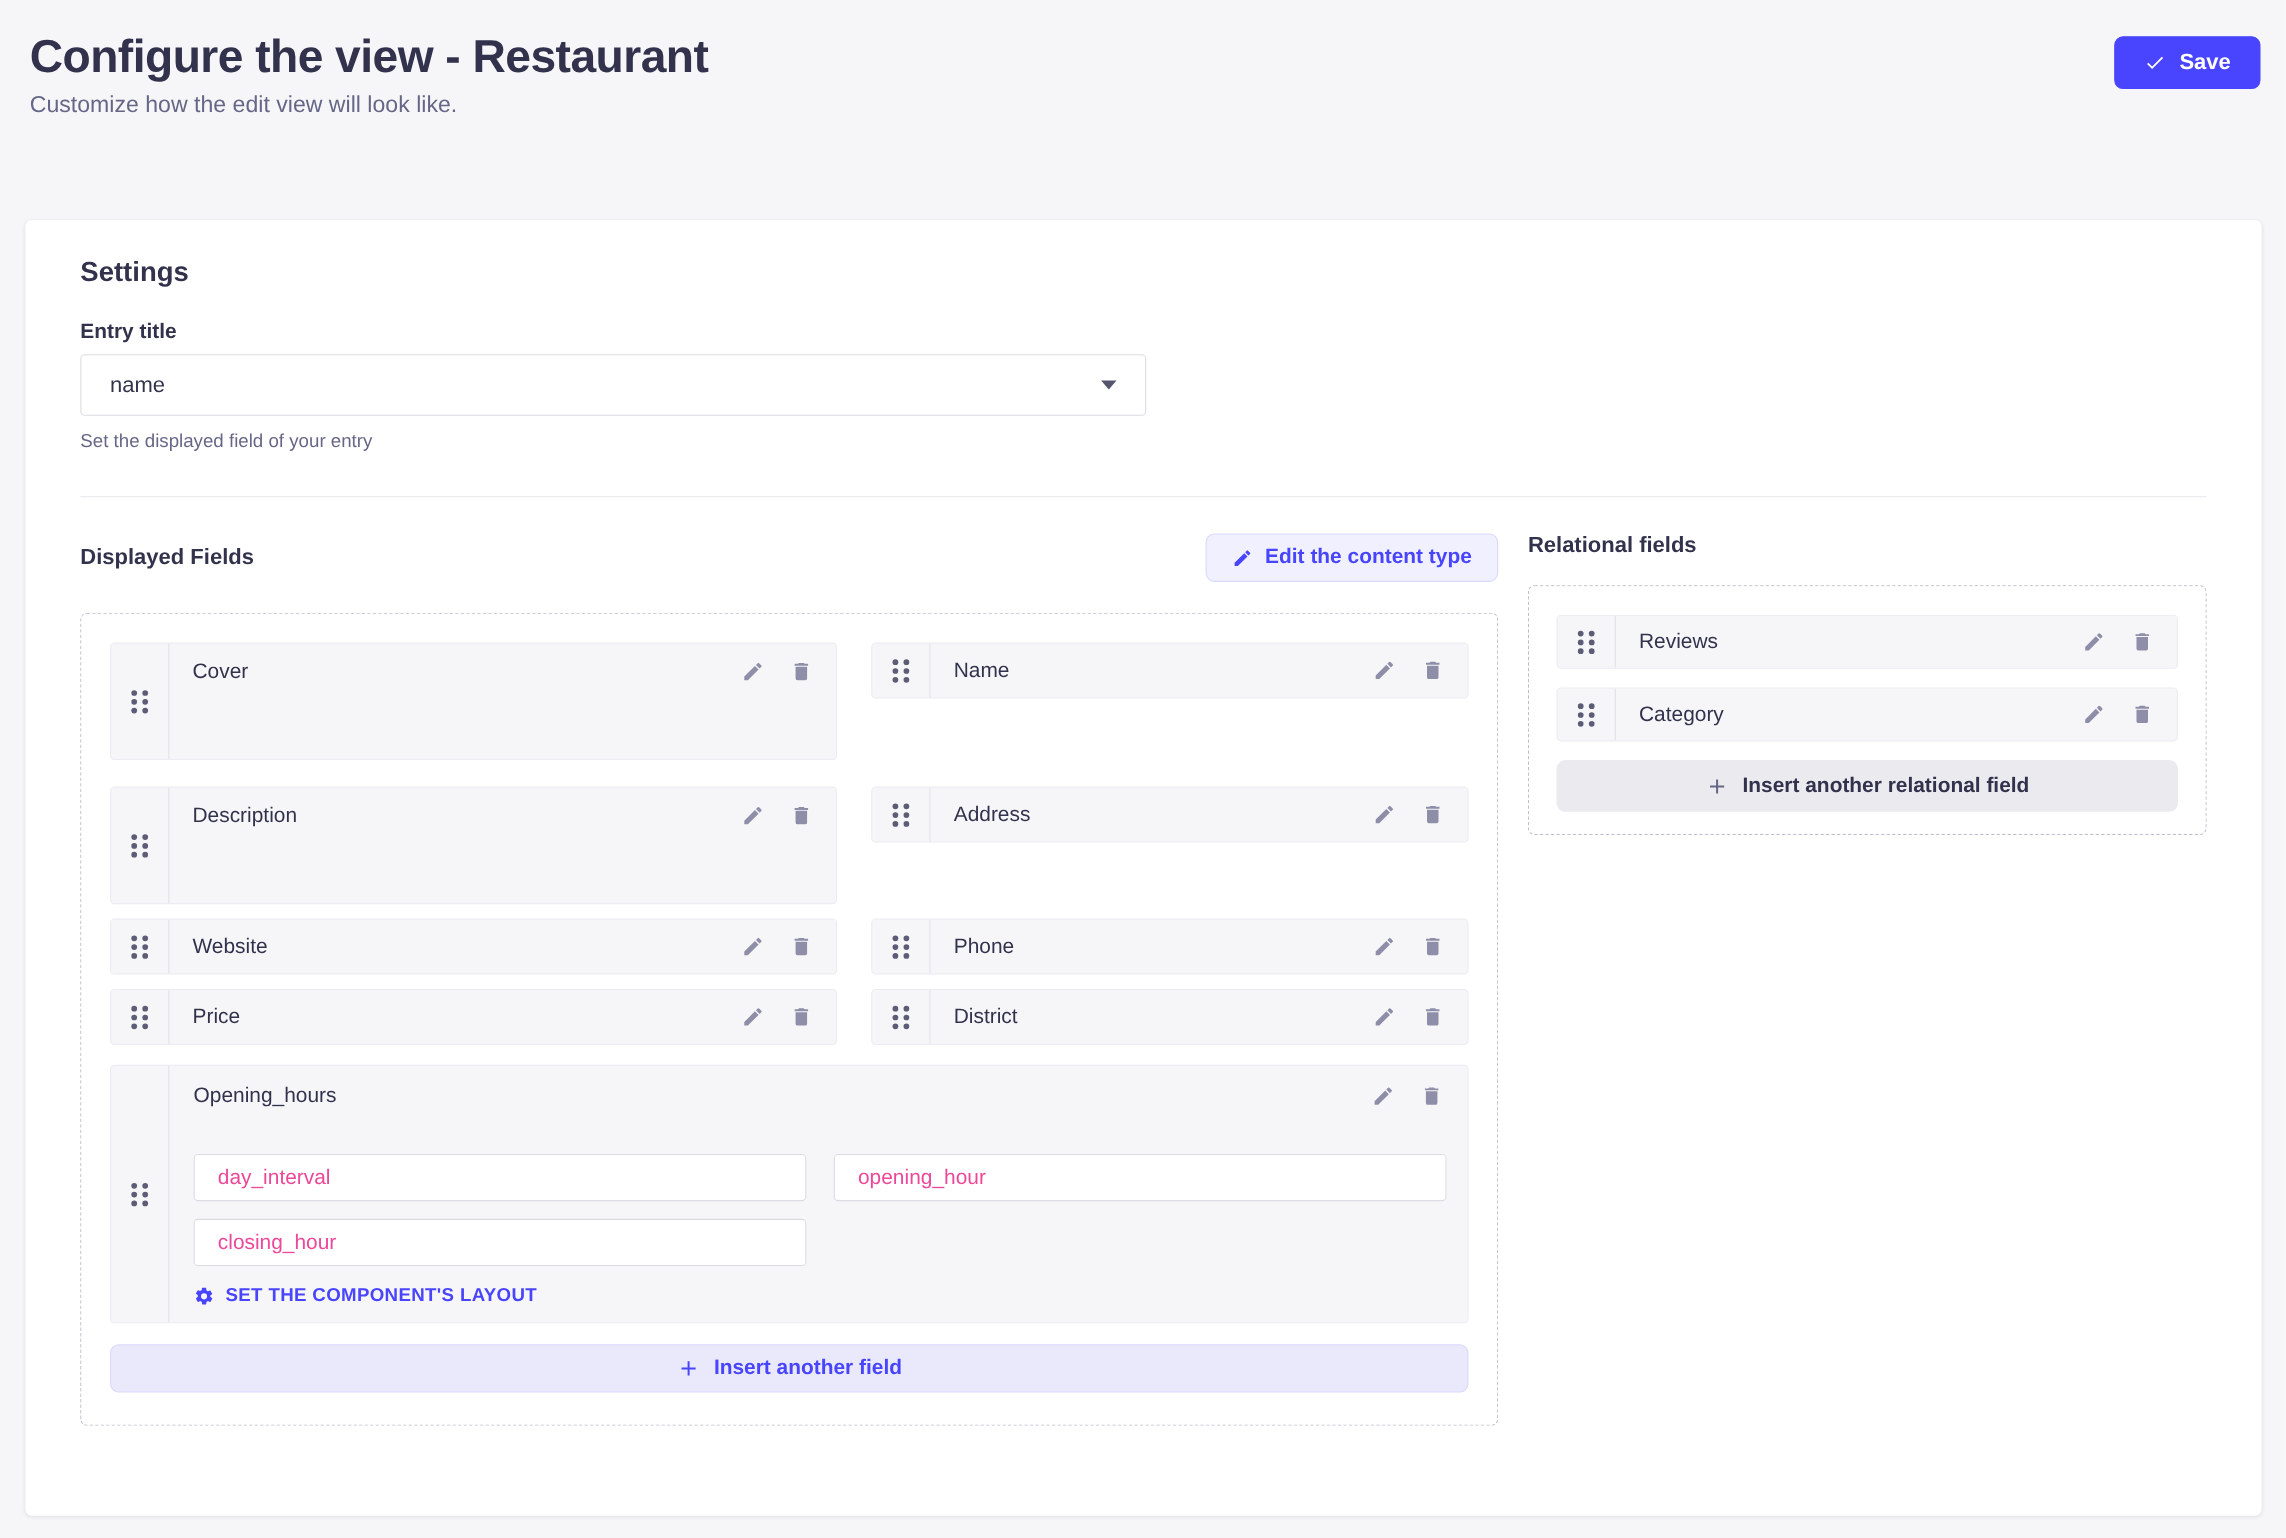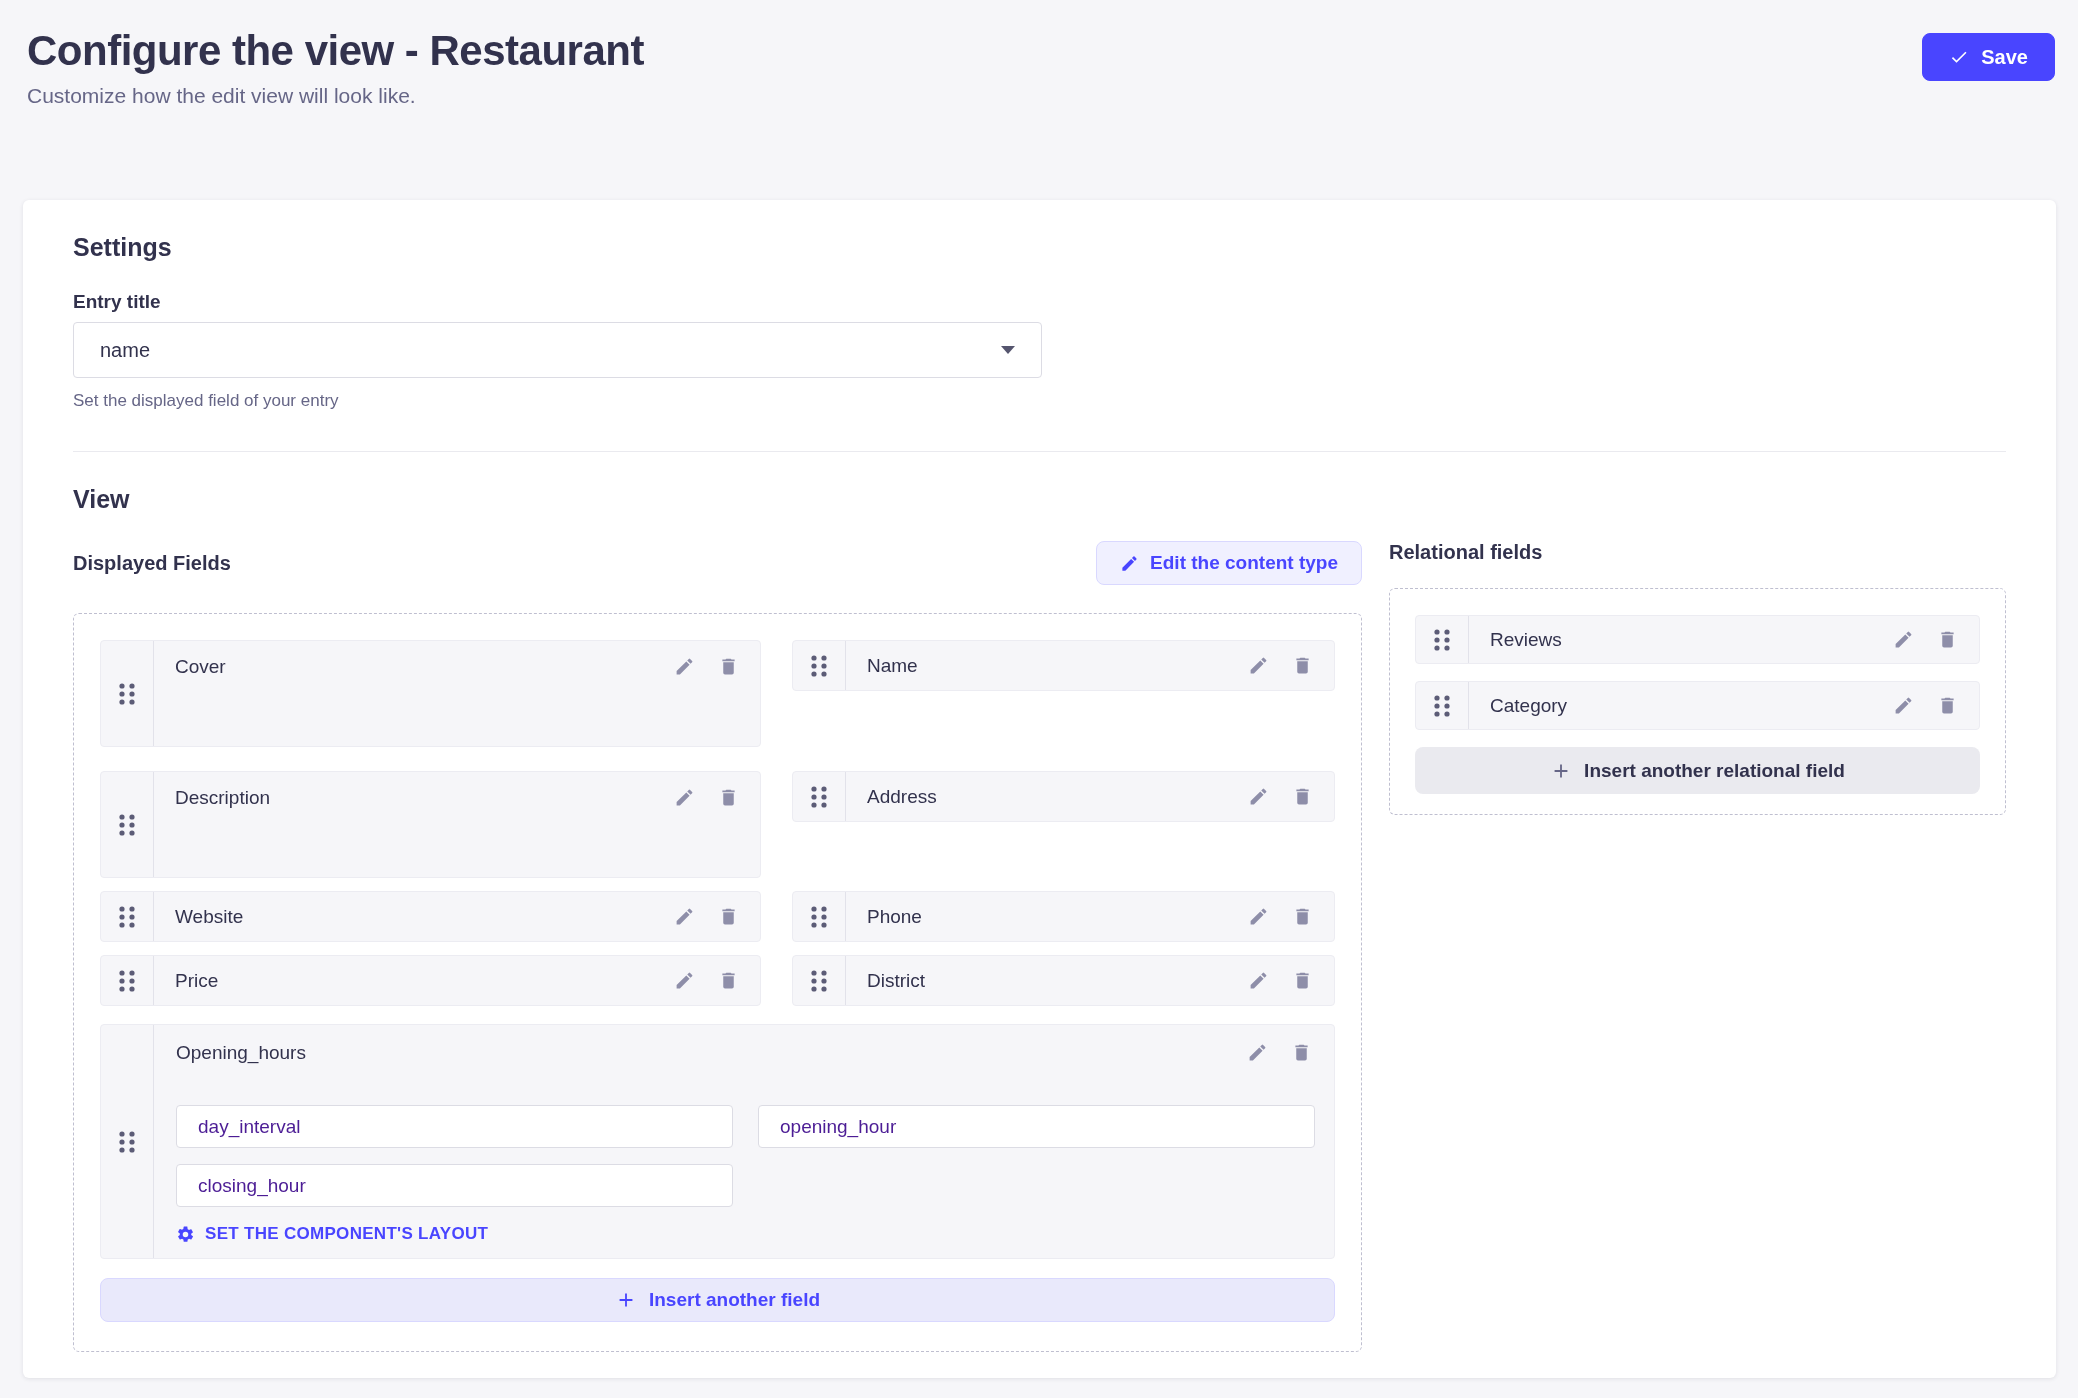--- a/index.html
+++ b/index.html
@@ -75,21 +75,21 @@
   .flabel { flex: 1; font-size: 19px; color: #32324d; }
   .icon-btn { width: 27px; height: 27px; display: flex; align-items: center; justify-content: center; background: none; border: none; cursor: pointer; padding: 0; }
   .icon-btn svg { fill: #8e8ea9; }
   .icon-gap { display: flex; align-items: center; gap: 17px; }
   
   .comp-box { width: 100%; height: 235px; }
   .cbody { flex: 1; padding: 14px 19px 0 22px; }
   .cgrid { margin-top: 39px; display: grid; grid-template-columns: 557px 1fr; column-gap: 25px; row-gap: 16px; }
   .cinput {
     height: 43px; background: #fff; border: 1px solid #dcdce4; border-radius: 4px;
-    display: flex; align-items: center; padding: 0 21px; font-size: 19px; color: #4c1d95;
+    display: flex; align-items: center; padding: 0 21px; font-size: 19px; color: #ec4899;
   }
   .layout-btn {
     margin-top: 17px; display: inline-flex; align-items: center; gap: 10px;
     background: none; border: none; cursor: pointer;
     color: #4945ff; font-family: inherit; font-size: 17px; font-weight: bold; letter-spacing: 0.3px;
   }
   .layout-btn svg { fill: #4945ff; }
   
   .insert-field-btn {
     width: 100%; height: 44px;
@@ -147,21 +147,20 @@
   <div class="section-heading">Settings</div>
   <div class="entry-label">Entry title</div>
   <div class="select">
     <span>name</span>
     <span class="caret-down"></span>
   </div>
   <div class="help-text">Set the displayed field of your entry</div>
 
   <hr class="divider">
 
-  <div class="section-heading">View</div>
 
   <div class="columns">
 
     <div class="left-col">
       <div class="left-head">
         <div class="group-label">Displayed Fields</div>
         <button class="edit-ct-btn">
           <svg width="19" height="19" viewBox="0 0 24 24">
               <use href="#i-pencil"></use>
             </svg>

